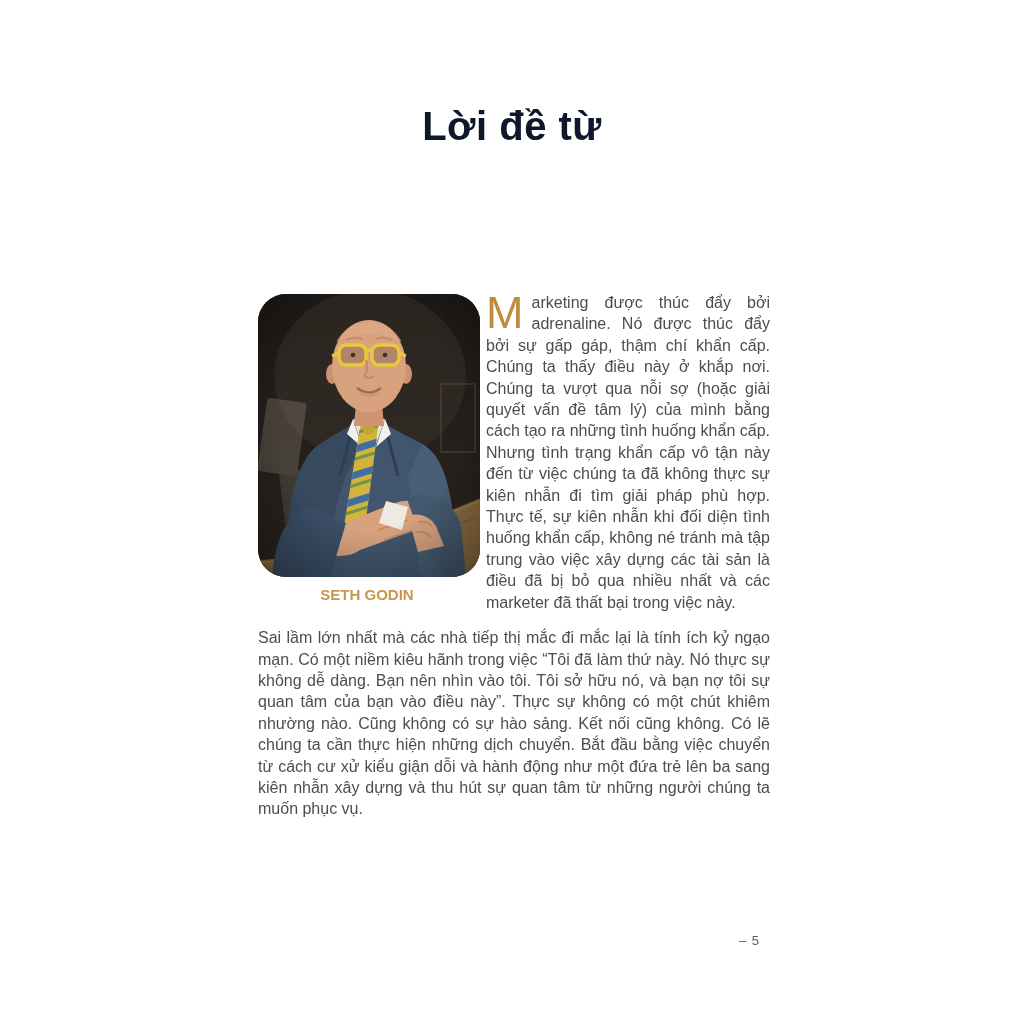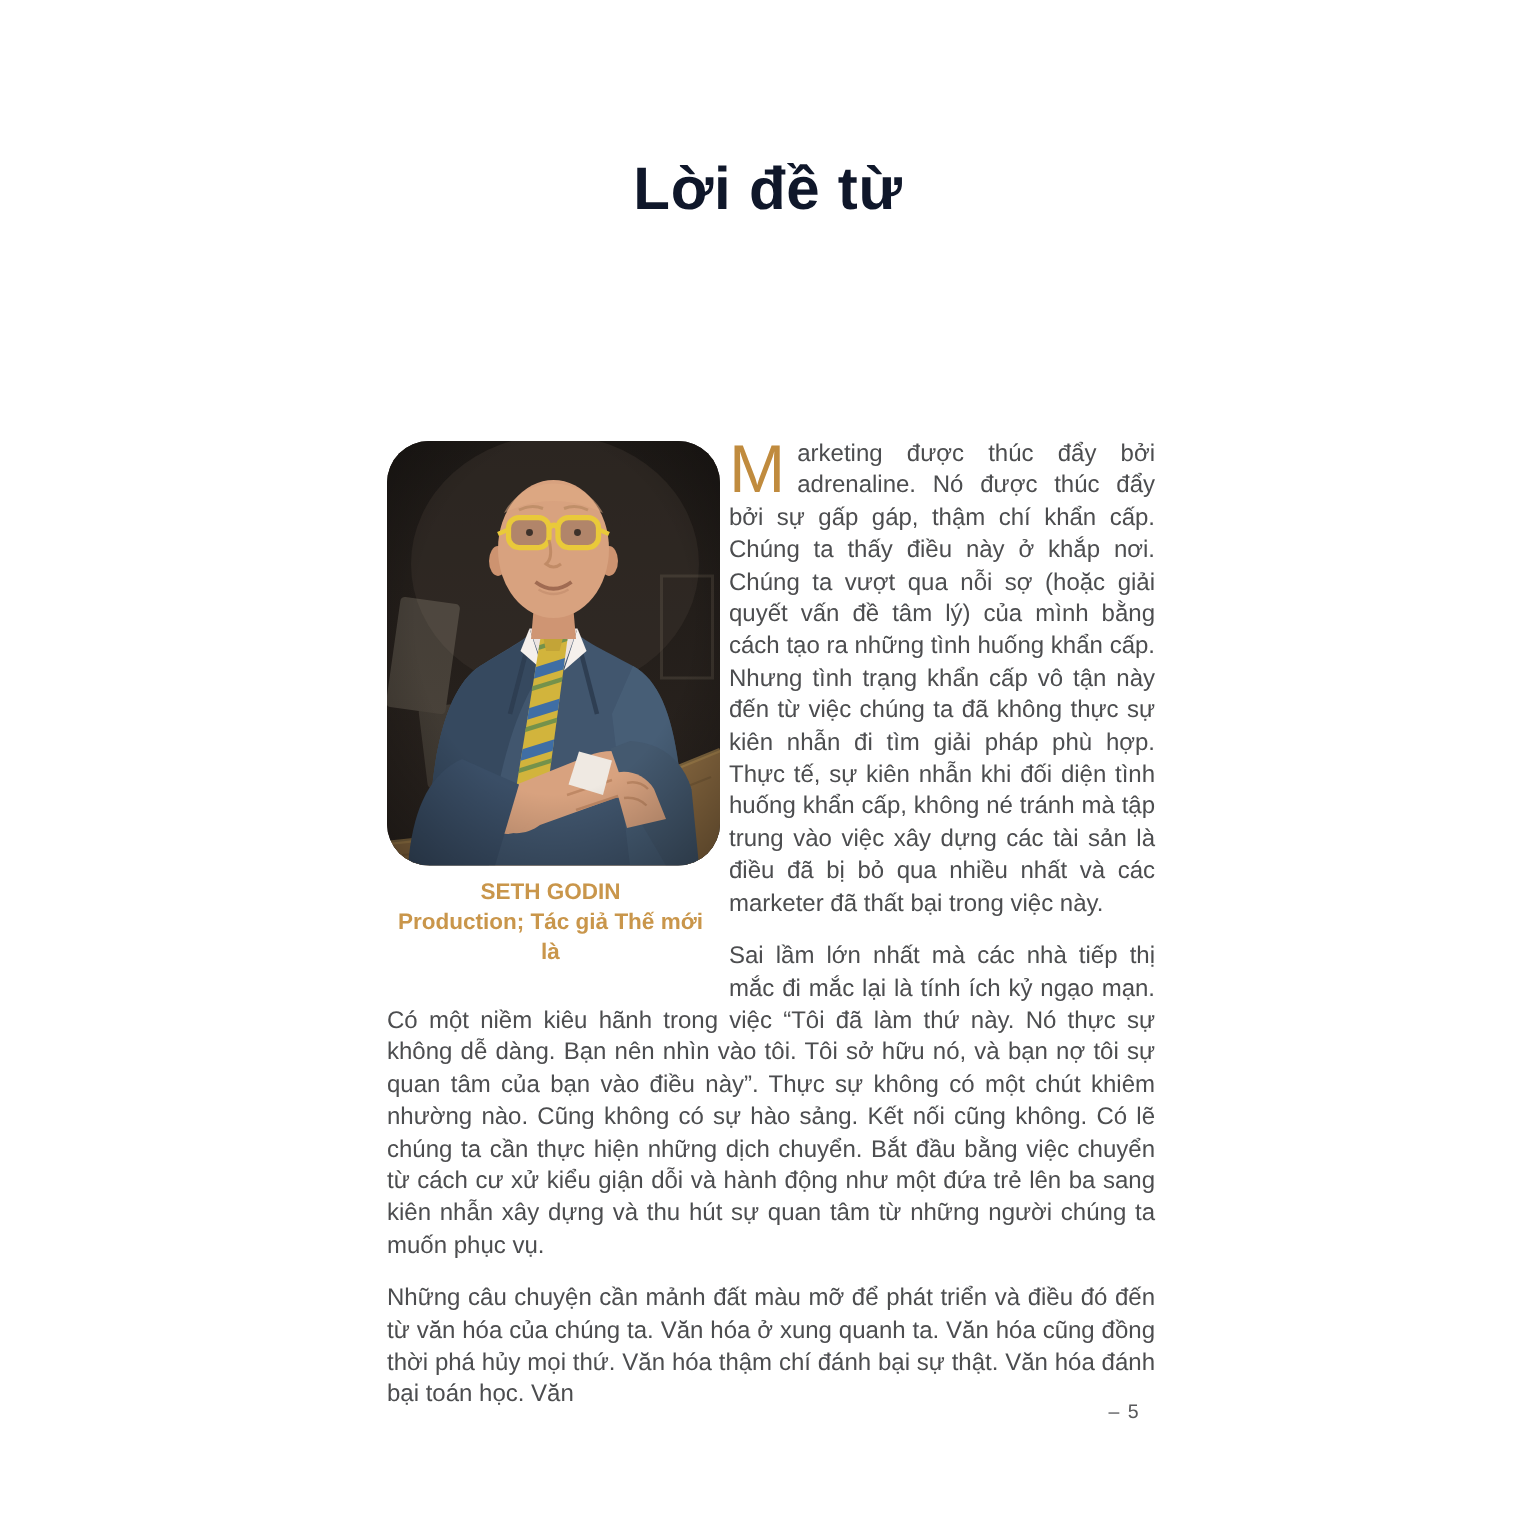--- a/index.html
+++ b/index.html
@@ -189,27 +189,25 @@
           <g stroke="#b9835f" stroke-width="1.6" fill="none" opacity="0.8">
             <path d="M160,228 q8,-2 14,4"></path>
             <path d="M158,238 q9,-1 15,5"></path>
           </g>
 
           <rect width="222" height="283" fill="url(#vign)"></rect>
         </svg>
       </div>
       <figcaption>
         <div>SETH GODIN</div>
-        <div>Production; Tác giả Thế mới là</div>
       </figcaption>
     </figure>
 
     <p class="para"><span class="dropcap">M</span><span>arketing được thúc đẩy bởi adrenaline. Nó được thúc đẩy bởi sự gấp gáp, thậm chí khẩn cấp. Chúng ta thấy điều này ở khắp nơi. Chúng ta vượt qua nỗi sợ (hoặc giải quyết vấn đề tâm lý) của mình bằng cách tạo ra những tình huống khẩn cấp. Nhưng tình trạng khẩn cấp vô tận này đến từ việc chúng ta đã không thực sự kiên nhẫn đi tìm giải pháp phù hợp. Thực tế, sự kiên nhẫn khi đối diện tình huống khẩn cấp, không né tránh mà tập trung vào việc xây dựng các tài sản là điều đã bị bỏ qua nhiều nhất và các marketer đã thất bại trong việc này.</span></p>
 
     <p class="para">Sai lầm lớn nhất mà các nhà tiếp thị mắc đi mắc lại là tính ích kỷ ngạo mạn. Có một niềm kiêu hãnh trong việc “Tôi đã làm thứ này. Nó thực sự không dễ dàng. Bạn nên nhìn vào tôi. Tôi sở hữu nó, và bạn nợ tôi sự quan tâm của bạn vào điều này”. Thực sự không có một chút khiêm nhường nào. Cũng không có sự hào sảng. Kết nối cũng không. Có lẽ chúng ta cần thực hiện những dịch chuyển. Bắt đầu bằng việc chuyển từ cách cư xử kiểu giận dỗi và hành động như một đứa trẻ lên ba sang kiên nhẫn xây dựng và thu hút sự quan tâm từ những người chúng ta muốn phục vụ.</p>
 
-    <p class="para">Những câu chuyện cần mảnh đất màu mỡ để phát triển và điều đó đến từ văn hóa của chúng ta. Văn hóa ở xung quanh ta. Văn hóa cũng đồng thời phá hủy mọi thứ. Văn hóa thậm chí đánh bại sự thật. Văn hóa đánh bại toán học. Văn</p>
 
   </div>
 
   <div class="page-number">– 5</div>
 
 </div>
 
 </body></html>

